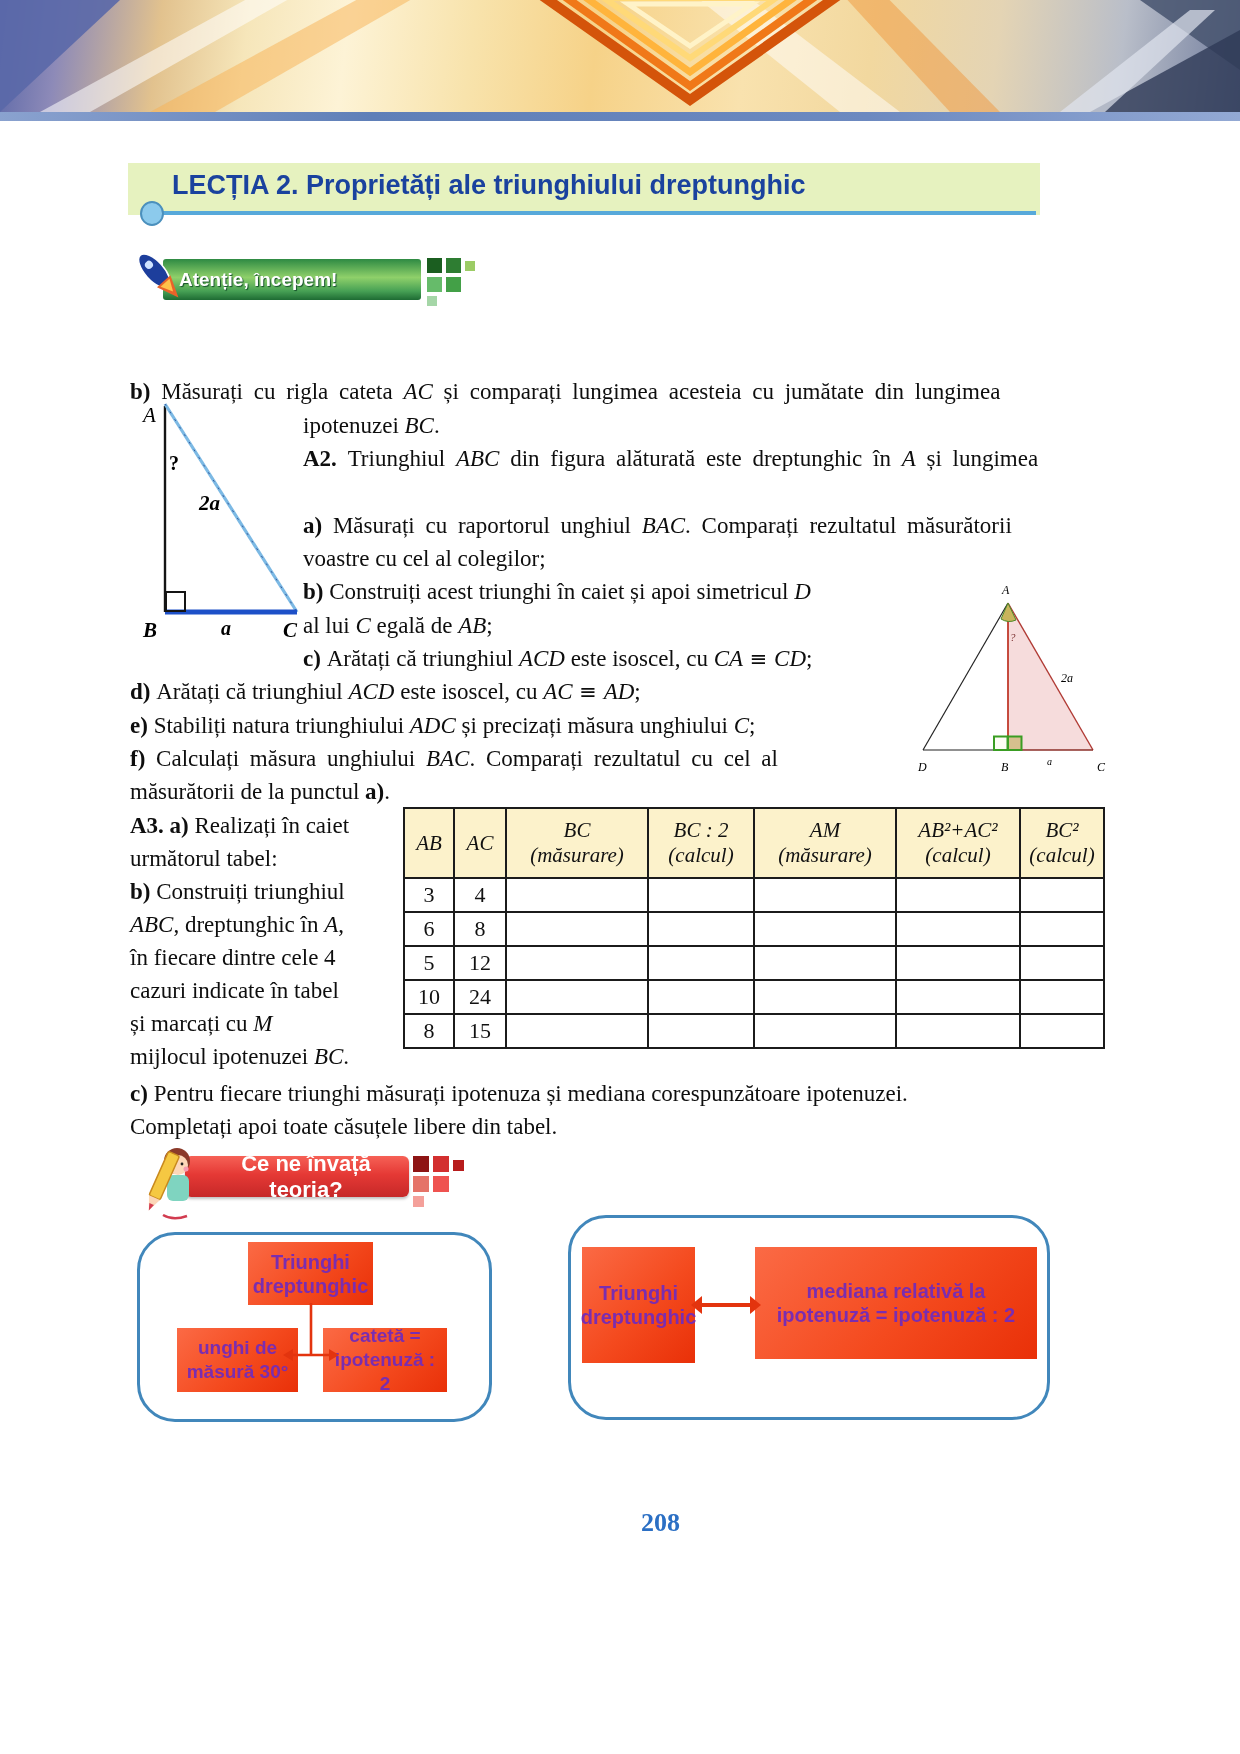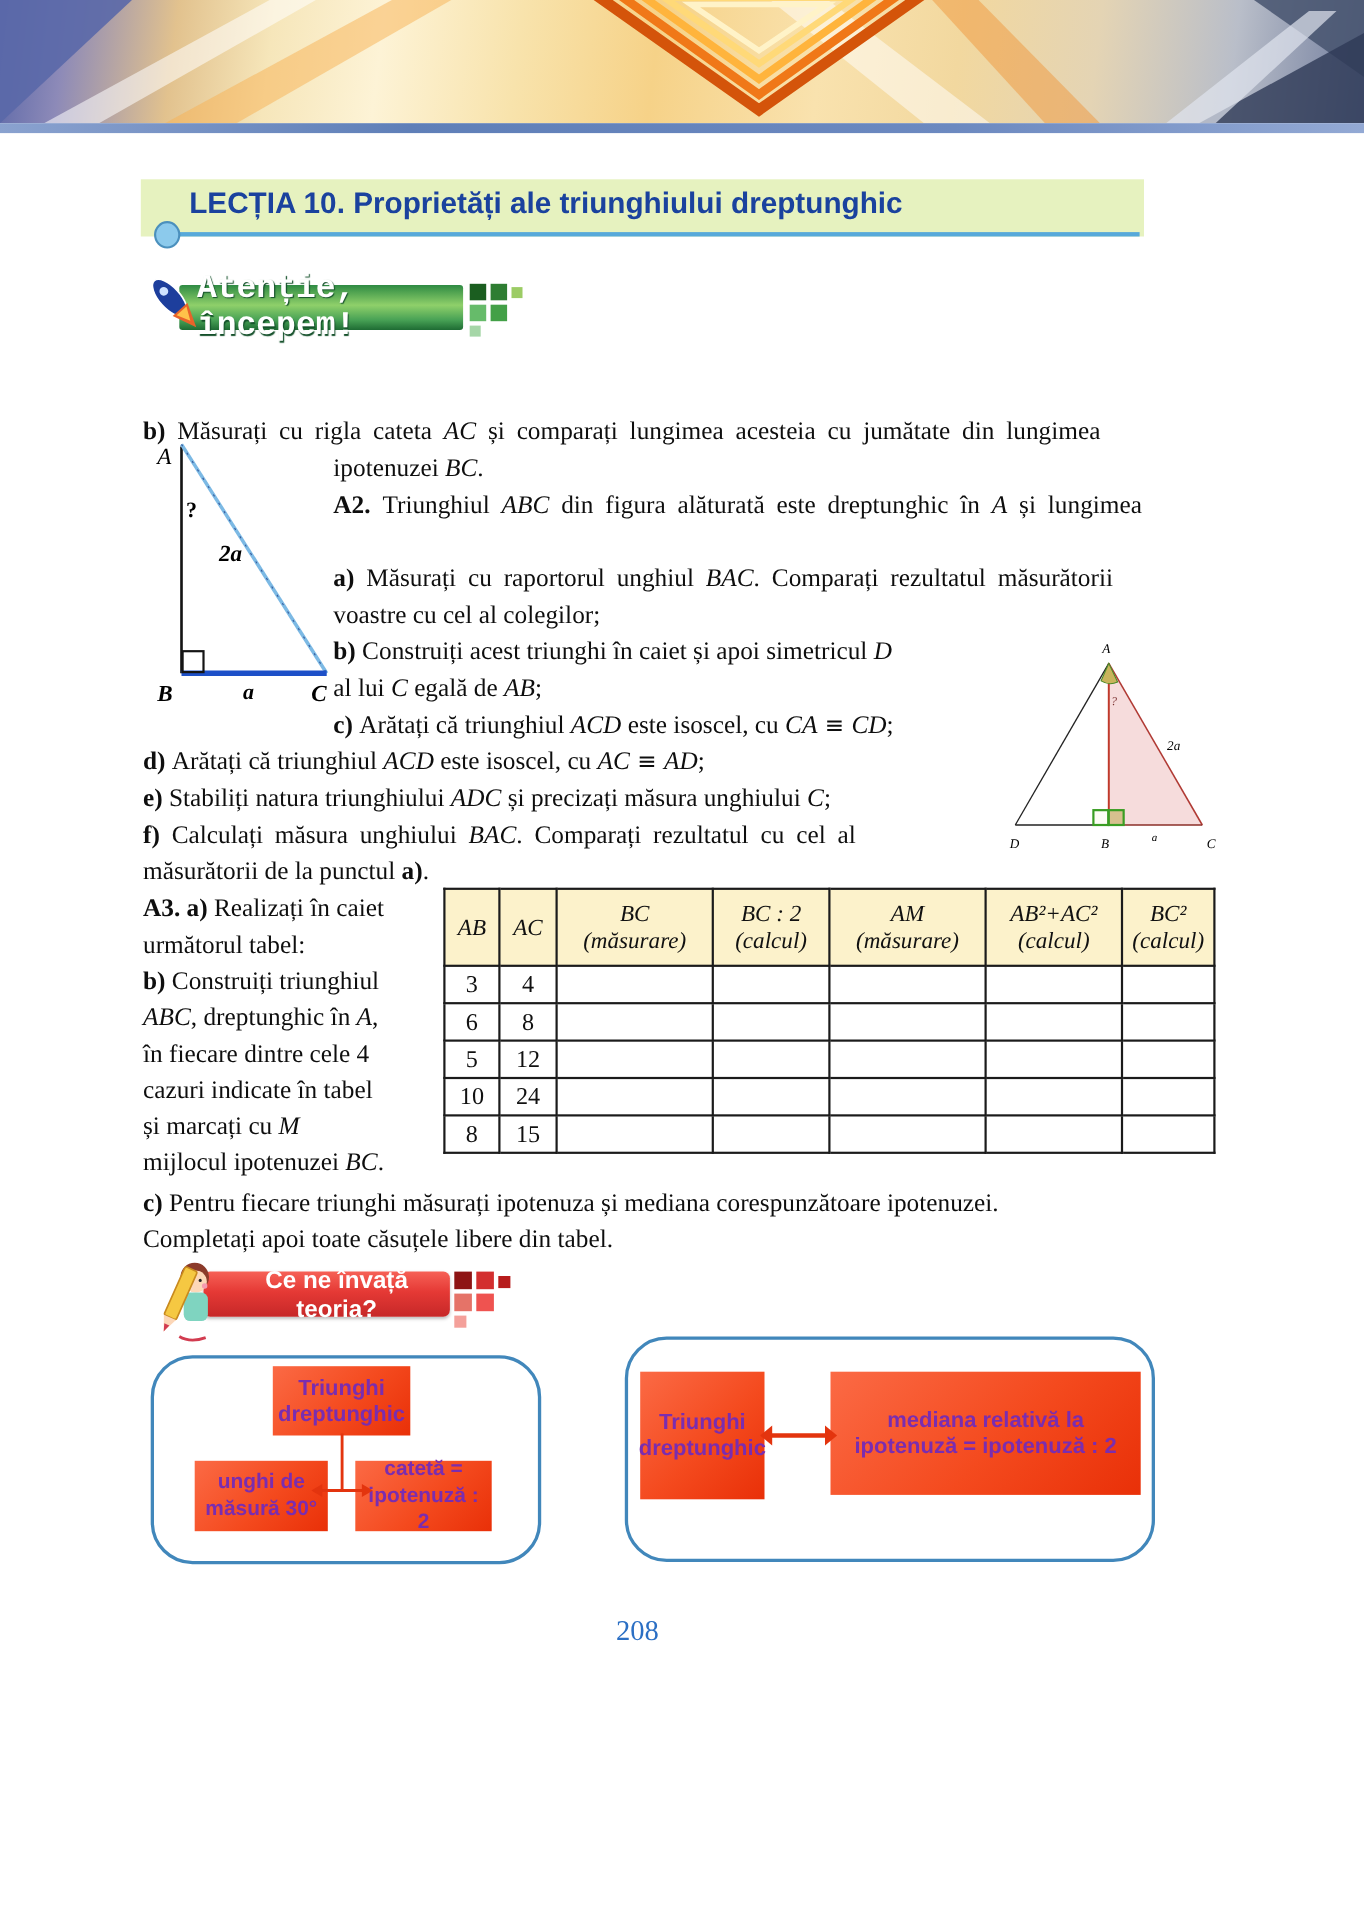--- a/index.html
+++ b/index.html
@@ -19,21 +19,21 @@
   .title-text{position:absolute;left:172px;top:170px;font-family:"Liberation Sans",sans-serif;
         font-weight:bold;font-size:27px;color:#1a429e;}
   .title-underline{position:absolute;left:152px;top:211px;width:884px;height:4px;background:#57a9da;}
   .title-dot{position:absolute;left:140px;top:201px;width:24px;height:25px;border-radius:50%;
         background:#8ccaec;border:2px solid #4b90bd;box-sizing:border-box;}
 
   
   .badge-green{position:absolute;left:163px;top:259px;width:258px;height:41px;border-radius:3px;
         background:linear-gradient(180deg,#2e8a43 0%,#8fd06a 45%,#47a155 78%,#1e6b33 100%);
         display:flex;align-items:center;padding-left:16px;box-sizing:border-box;}
-  .badge-green span{font-family:Liberation Mono, monospace;font-weight:bold;font-size:30px;
+  .badge-green span{font-family:Liberation Sans, sans-serif;font-weight:bold;font-size:19px;
         color:#fff;text-shadow:1px 1px 1px #14502a;}
   .badge-red{position:absolute;left:185px;top:1156px;width:224px;height:41px;border-radius:6px;
         background:linear-gradient(180deg,#f66156 0%,#e53935 45%,#c62828 100%);
         display:flex;align-items:center;padding-left:18px;box-sizing:border-box;
         box-shadow:0 2px 3px rgba(0,0,0,.25);text-align:center;}
   .badge-red span{font-family:"Liberation Sans",sans-serif;font-weight:bold;font-size:22px;color:#fff;}
   .sq{position:absolute;}
 
   
   .tl{position:absolute;font-size:23px;line-height:28px;white-space:pre;color:#0e0e0e;}
@@ -50,22 +50,22 @@
   .hcell span{display:block;}
   .dcell{height:32px;font-size:22px;}
 
   
   .panel{position:absolute;border:3px solid #4187bb;border-radius:38px;background:#fff;box-sizing:border-box;}
   .cbox{position:absolute;background:linear-gradient(135deg,#fb6a45 0%,#f44a1e 55%,#e93008 100%);
         color:#7a2db0;font-family:"Liberation Sans",sans-serif;font-weight:bold;font-size:20px;
         line-height:24px;display:flex;align-items:center;justify-content:center;text-align:center;
         box-sizing:border-box;padding:4px;}
 
-  .pagenum{position:absolute;left:560px;top:1468px;width:120px;text-align:left;
-        font-weight:normal;font-size:26px;color:#2b6fc4;}
+  .pagenum{position:absolute;left:560px;top:1508px;width:120px;text-align:right;
+        font-weight:bold;font-size:26px;color:#2b6fc4;}
 
   svg text{font-family:"Liberation Serif",serif;}
 </style>
 </head>
 <body>
 
 <div class="page">
 
   <div class="hero">
     <svg width="1240" height="112" viewBox="0 0 1240 112">
@@ -82,21 +82,21 @@
         <polygon points="628,4 752,4 690,46" stroke="#fff3c8" stroke-width="5"></polygon>
       </g>
       <polygon points="1140,0 1240,0 1240,70" fill="#46536f" opacity="0.85"></polygon>
       <polygon points="1240,30 1090,112 1240,112" fill="#2e3a56" opacity="0.8"></polygon>
       <polygon points="1060,112 1190,10 1215,10 1105,112" fill="#dfe4ee" opacity="0.7"></polygon>
     </svg>
   </div>
   <div class="hero-strip"></div>
 
   <div class="title-band"></div>
-  <div class="title-text">LECȚIA 10. Proprietăți ale triunghiului dreptunghic</div>
+  <div class="title-text">LECȚIA 2. Proprietăți ale triunghiului dreptunghic</div>
   <div class="title-underline"></div>
   <div class="title-dot"></div>
 
   <div class="badge-green">
     <span>Atenție, începem!</span>
   </div>
   <svg style="position:absolute;left:128px;top:243px" width="62" height="66" viewBox="0 0 62 66">
     <g transform="rotate(-42 31 33)">
       <ellipse cx="31" cy="26" rx="9.5" ry="21" fill="#1d3e9c" stroke="#ffffff" stroke-width="1.5"></ellipse>
       <circle cx="31" cy="18" r="4" fill="#cfe2ff"></circle>

